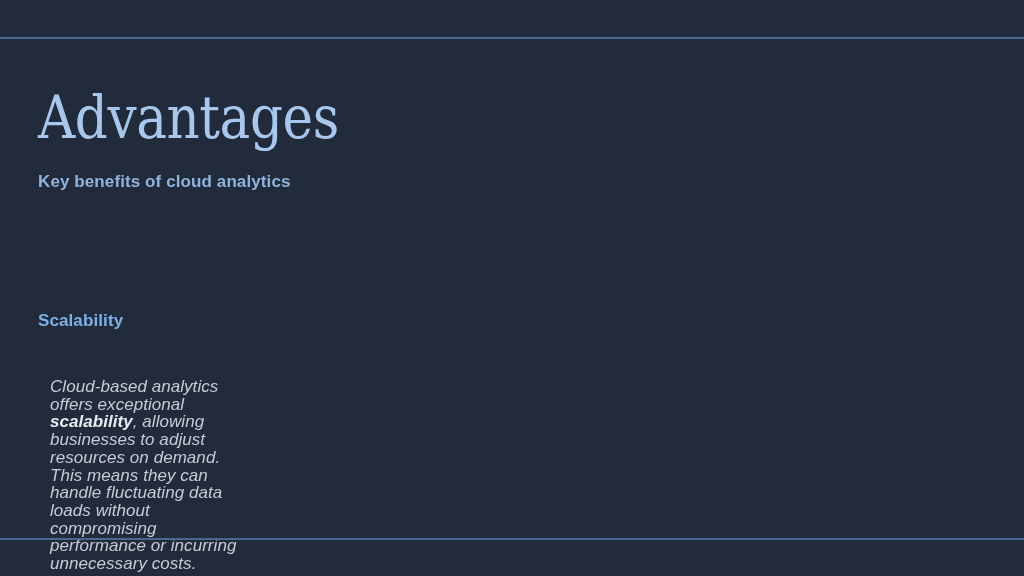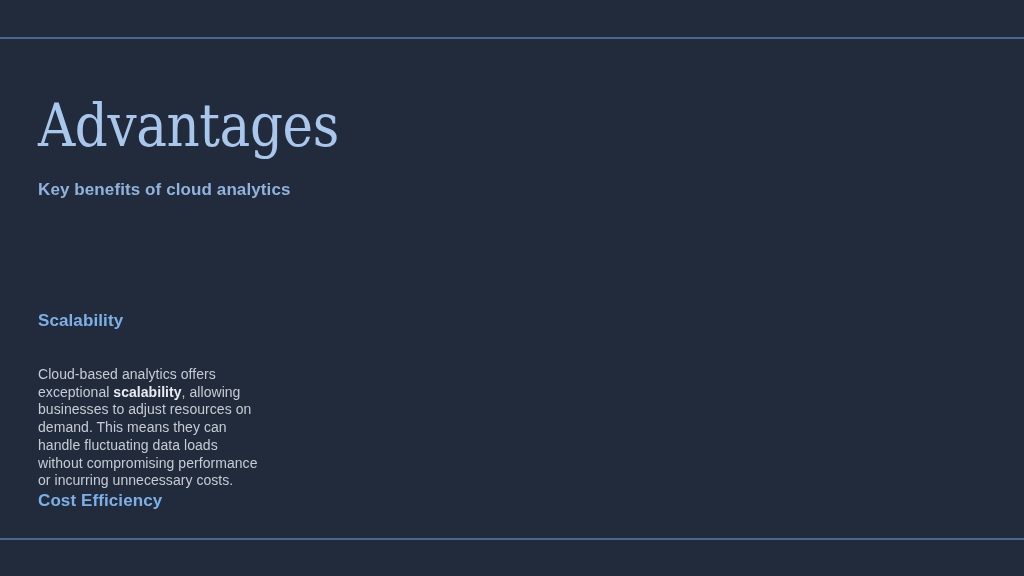--- a/index.html
+++ b/index.html
@@ -33,21 +33,21 @@
     height: 2px;
     background: #4a688f;
   }
   .rule-top    { top: 37px; }
   .rule-bottom { top: 538px; }
 
   
   .title-block {
     position: absolute;
     left: 38px;
-    top: 92px;
+    top: 84px;
     width: 900px;
   }
   .page-title {
     font-family: "DejaVu Serif", "Liberation Serif", serif;
     font-size: 60px;
     line-height: 66px;
     font-weight: 400;
     color: #a9c7ec;
     letter-spacing: -0.5px;
     margin: 0;
@@ -83,26 +83,27 @@
 
   .col-heading {
     margin: 0;
     font-size: 17px;
     font-weight: 700;
     color: #7eb0e8;
     letter-spacing: 0.1px;
     line-height: 22px;
   }
   .col-body {
-    margin: 0;
+    margin: 12px;
     padding-top: 34px;
-    font-size: 14px;
+    font-size: 17px;
     line-height: 17.7px;
     color: #c6ccd6;
     letter-spacing: 0.05px;
+    font-style: italic;
   }
   .col-body b {
     font-weight: 700;
     color: #e8ecf2;
   }
 </style>
 </head>
 <body>
 
 <div class="slide">

